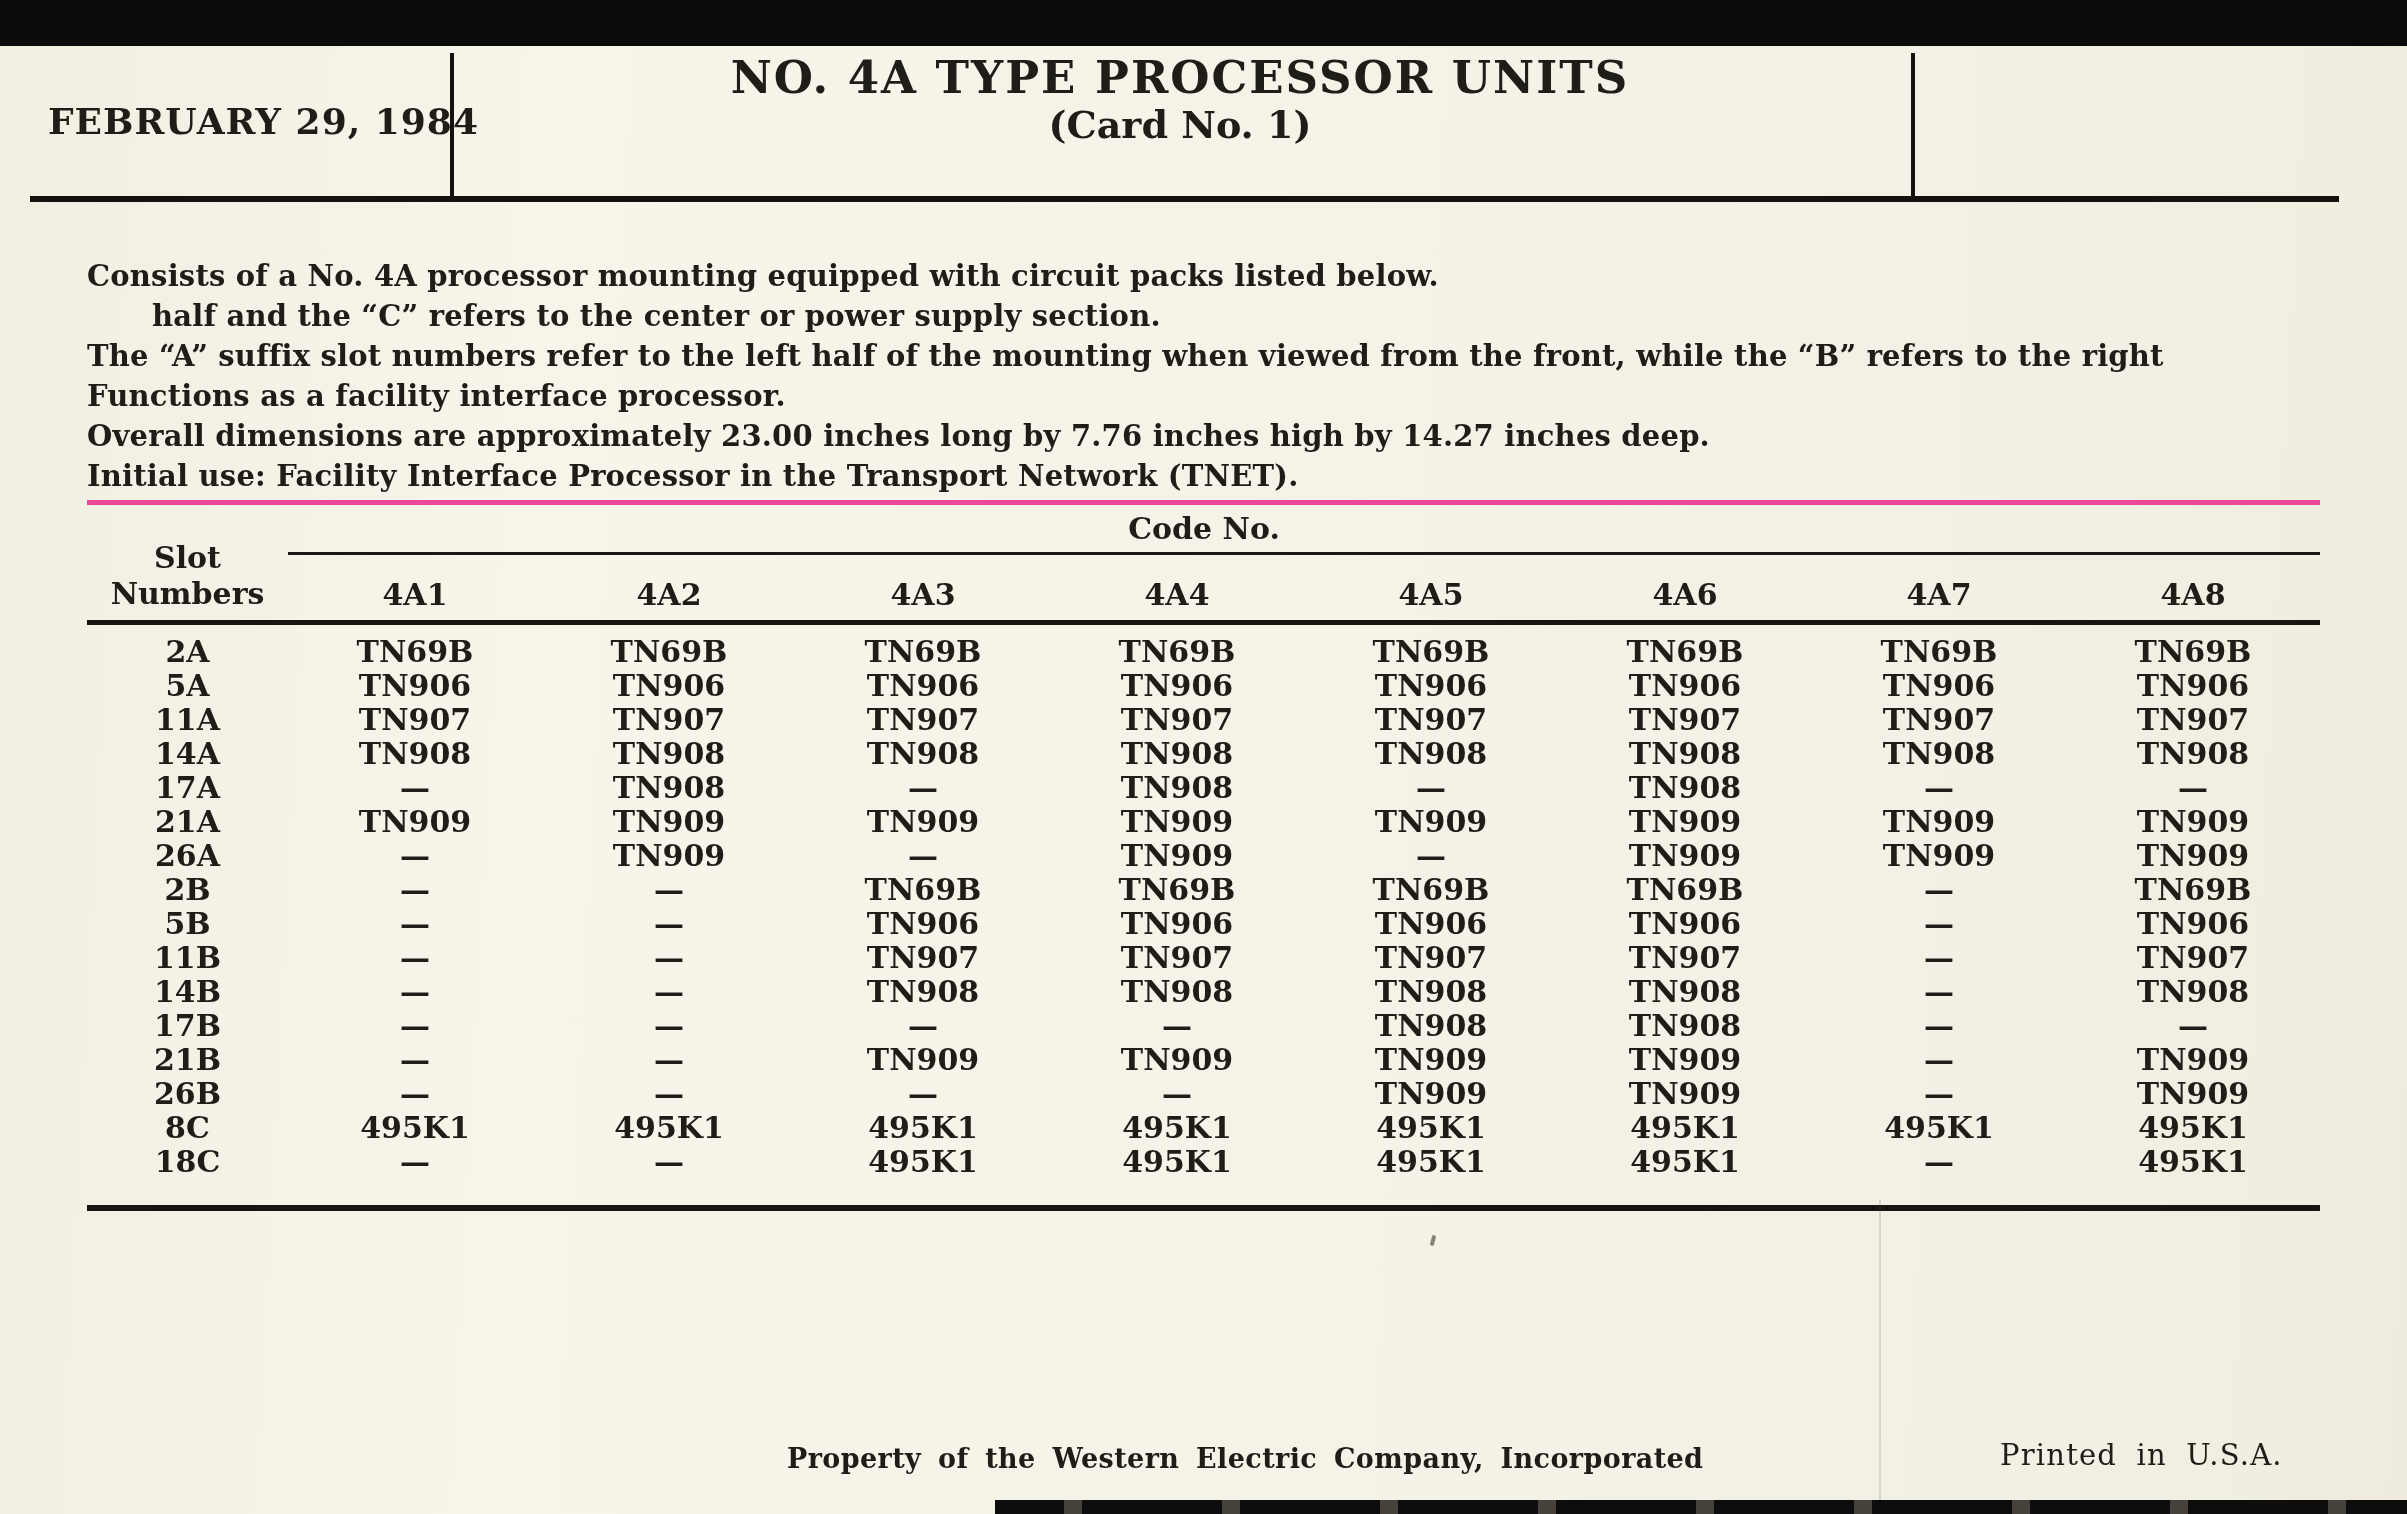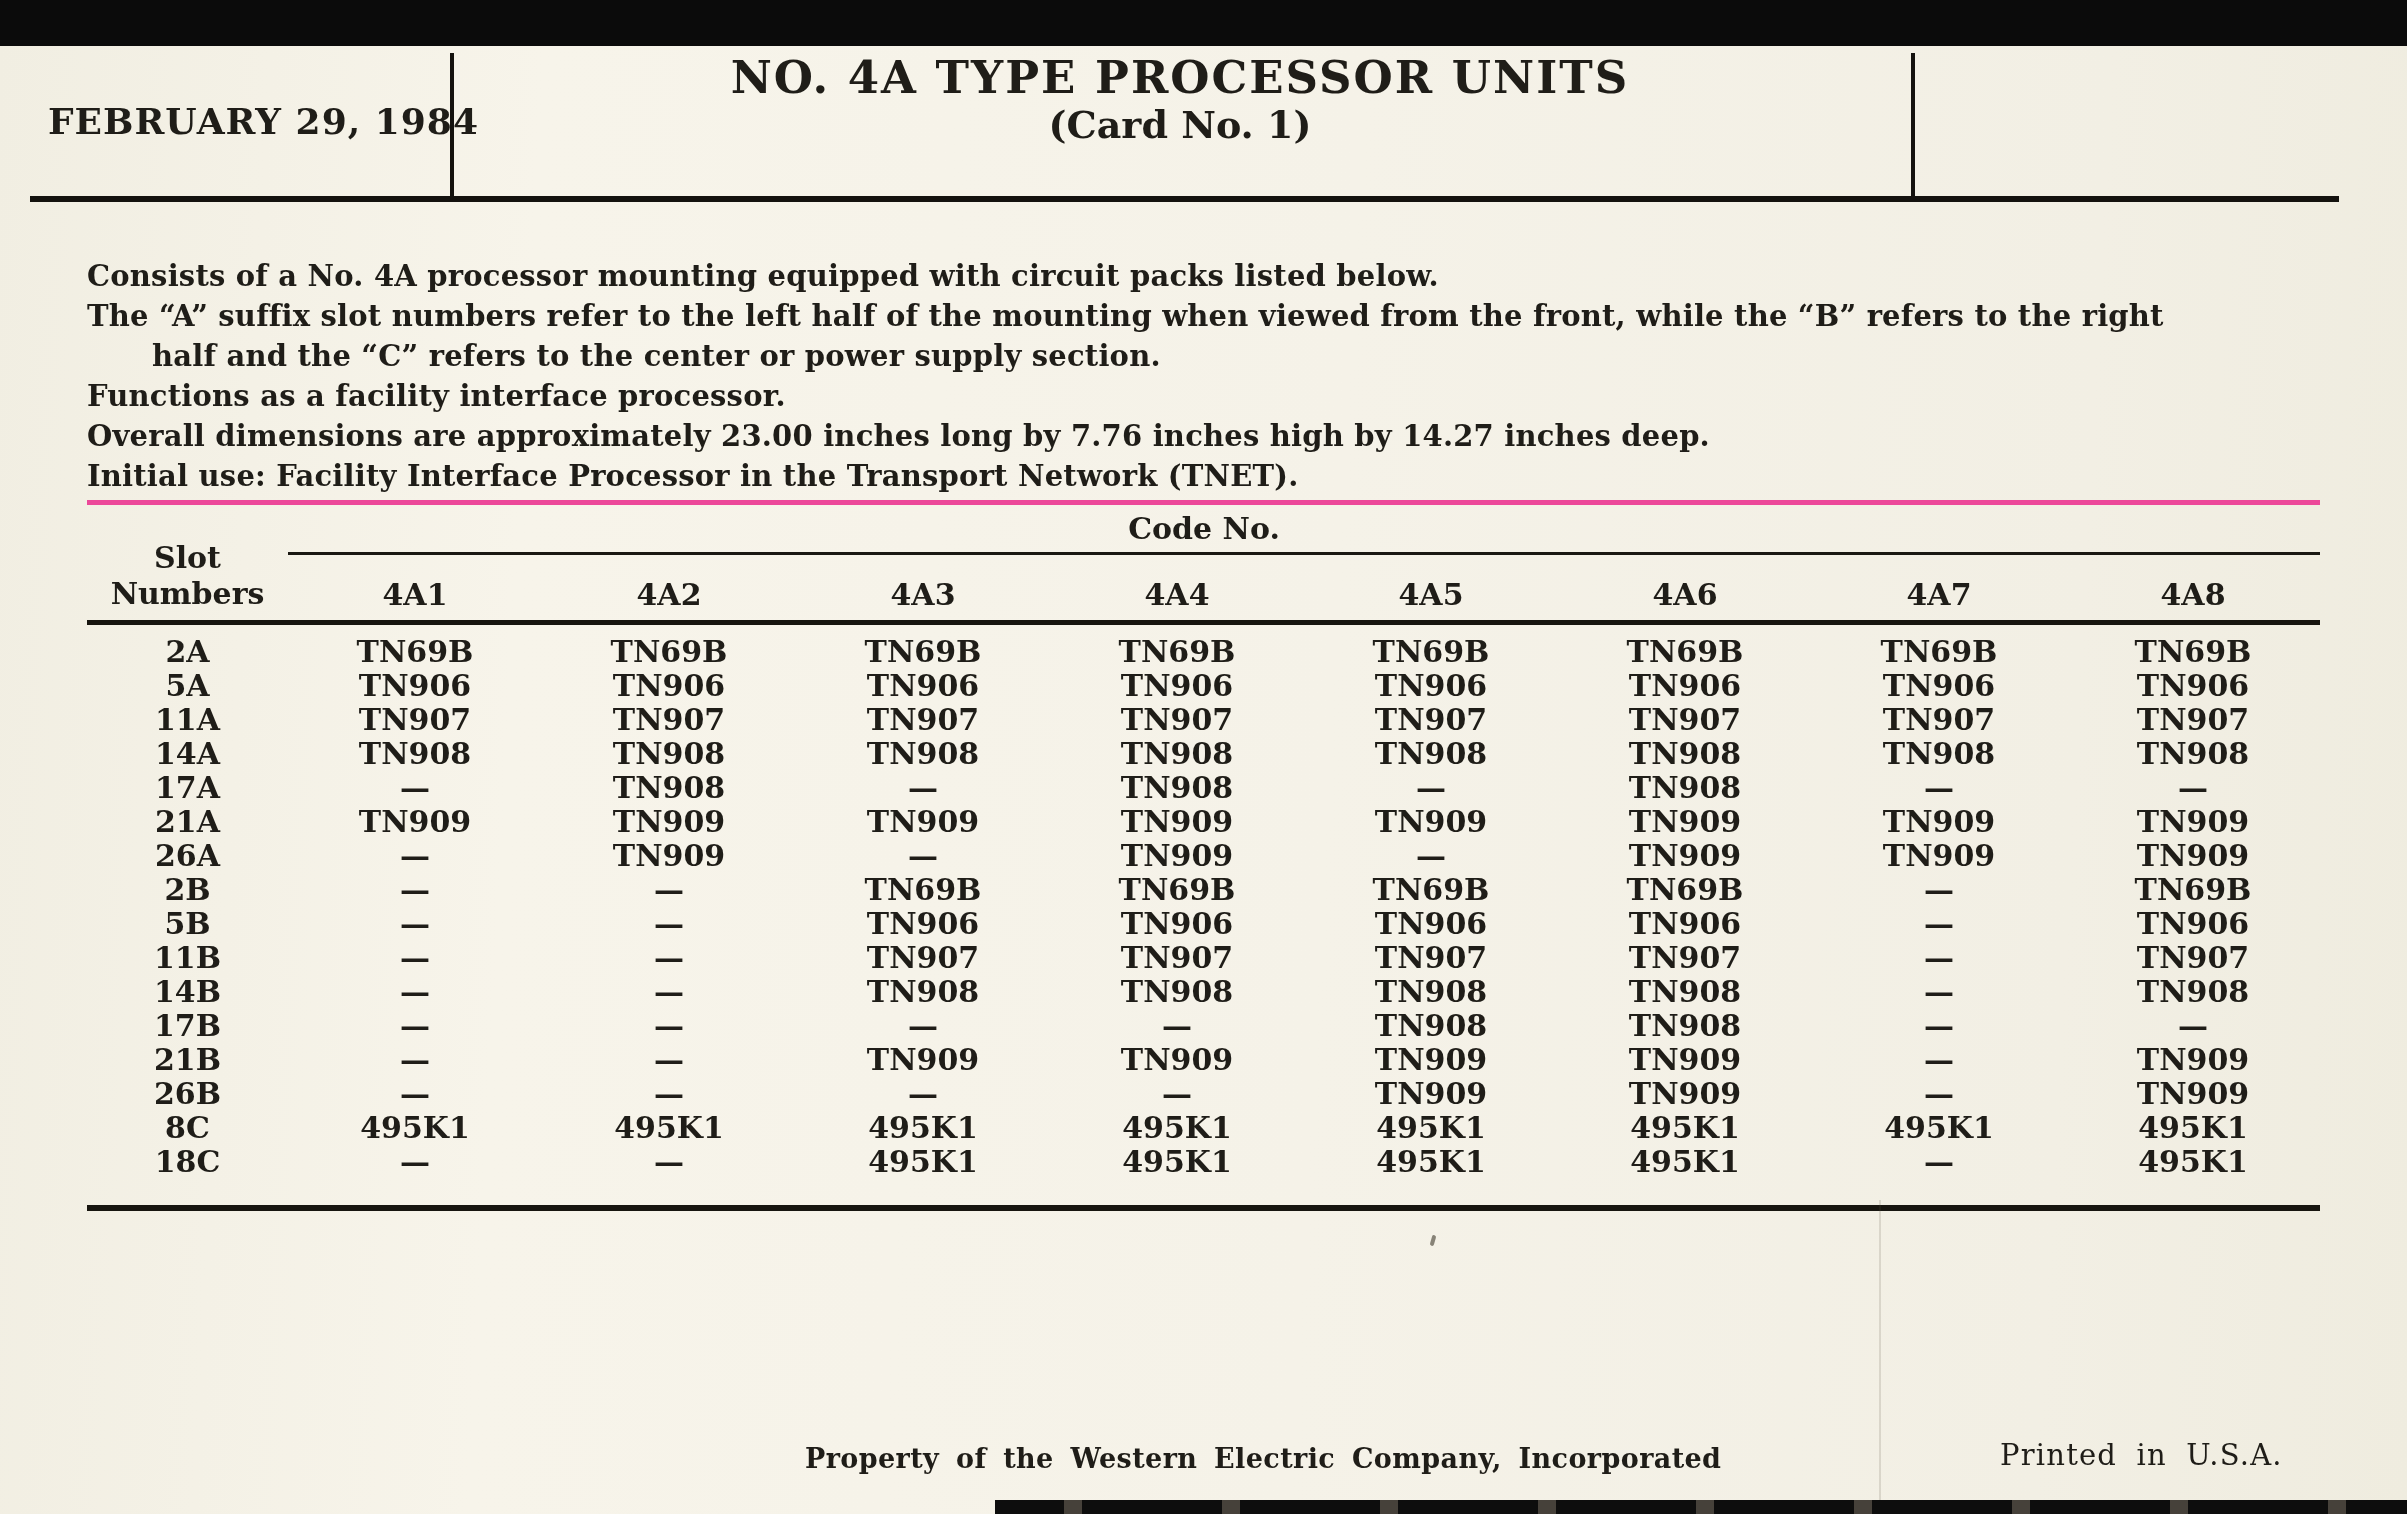--- a/index.html
+++ b/index.html
@@ -88,21 +88,21 @@
     height: 34px; line-height: 34px; font-size: 30px; text-align: center;
     white-space: nowrap;
   }
   .proc tbody tr:first-child td { padding-top: 10px; }
   .proc tbody tr:last-child  td { padding-bottom: 26px; }
 
   
   .footer-property {
     position: absolute; left: 787px; top: 1443px; width: 881px;
     font-size: 27px; font-weight: 700;
-    word-spacing: 7px; letter-spacing: 0.4px; white-space: nowrap; margin-left: 18px;
+    word-spacing: 7px; letter-spacing: 0.4px; white-space: nowrap;
   }
   .footer-printed {
     position: absolute; left: 2000px; top: 1438px; width: 309px;
     text-align: left; font-size: 29px; font-weight: 400;
     word-spacing: 9px; letter-spacing: 1.2px; white-space: nowrap;
   }
 
   
   .scan-bottom-strip {
     position: absolute; left: 995px; right: 0; bottom: 0; height: 15px;
@@ -131,22 +131,22 @@
 <div class="vline vline-left"></div>
 <div class="vline vline-right"></div>
 <div class="title-block">
   <div class="doc-title">NO. 4A TYPE PROCESSOR UNITS</div>
   <div class="doc-subtitle">(Card No. 1)</div>
 </div>
 <div class="header-rule"></div>
 
 <div class="intro">
   <div class="intro-line">Consists of a No. 4A processor mounting equipped with circuit packs listed below.</div>
+  <div class="intro-line hang">half and the “C” refers to the center or power supply section.</div>
   <div class="intro-line">The “A” suffix slot numbers refer to the left half of the mounting when viewed from the front, while the “B” refers to the right</div>
-  <div class="intro-line hang">half and the “C” refers to the center or power supply section.</div>
   <div class="intro-line">Functions as a facility interface processor.</div>
   <div class="intro-line">Overall dimensions are approximately 23.00 inches long by 7.76 inches high by 14.27 inches deep.</div>
   <div class="intro-line">Initial use: Facility Interface Processor in the Transport Network (TNET).</div>
 </div>
 
 <div class="table-wrap">
   <table class="proc">
     <colgroup>
       <col style="width:201px">
       <col>

